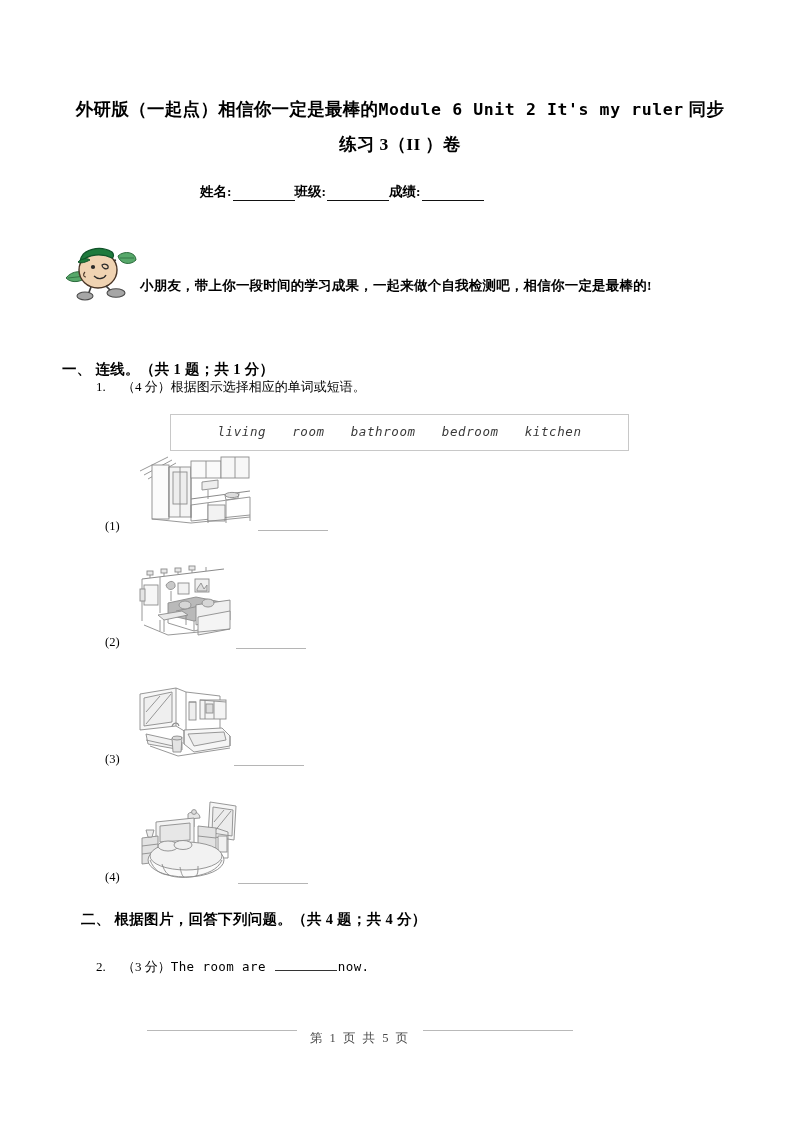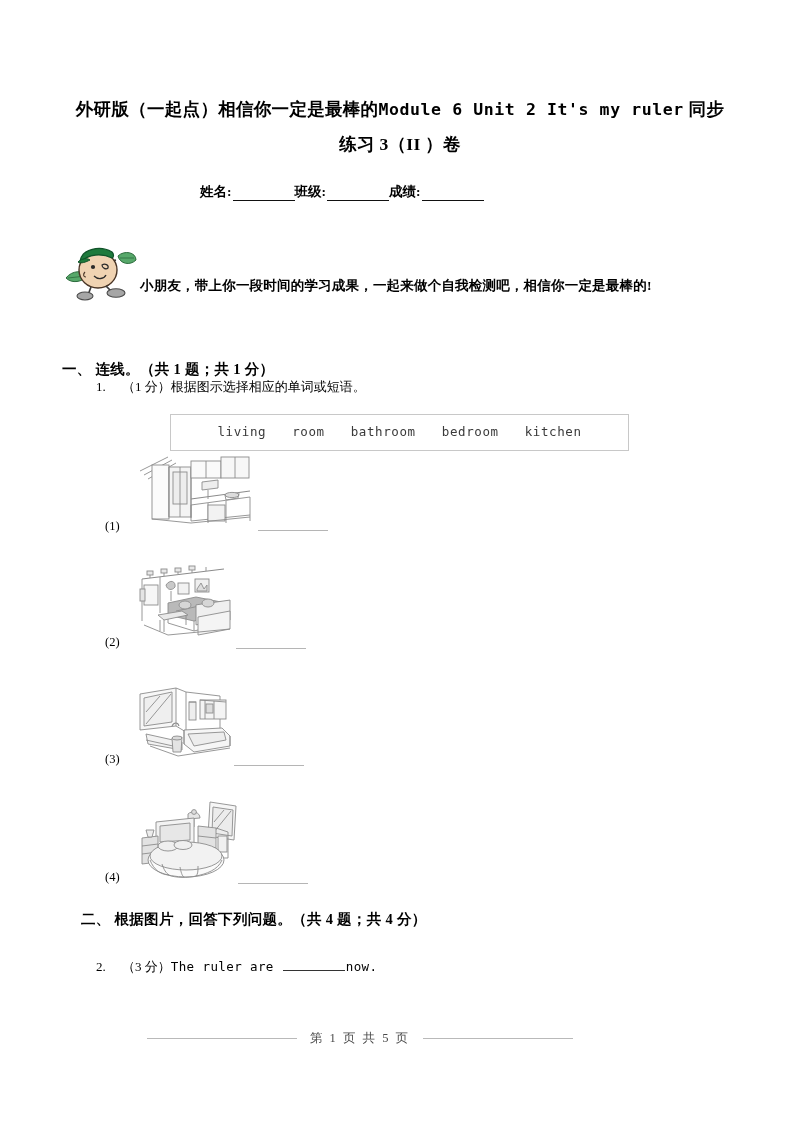--- a/index.html
+++ b/index.html
@@ -135,20 +135,21 @@
   .wordbank-inner {
     position: absolute;
     left: 0;
     top: 9px;
     width: 100%;
     text-align: center;
     font-family: "DejaVu Sans Mono", "Liberation Mono", monospace;
     font-size: 12.5px;
     color: #3a3a3a;
     letter-spacing: 0.6px;
+    font-style: italic;
   }
   .wordbank-inner span { margin: 0 13px; }
 
   
   .match-item {
     position: absolute;
     left: 96px;
     width: 560px;
   }
   #m1 { top: 455px; height: 88px; }
@@ -183,21 +184,20 @@
   #m3 .answer-rule { left: 138px; top: 82px; }
   #m4 .answer-rule { left: 142px; top: 82px; }
 
   
   .footer {
     position: absolute;
     left: 0;
     top: 1030px;
     width: 720px;
     display: flex;
-    align-items: center;
     justify-content: center;
   }
   .footer .frule {
     width: 150px;
     height: 1px;
     background: #b9b9b9;
   }
   .footer .ftext {
     margin: 0 13px;
     font-size: 12.5px;
@@ -258,21 +258,21 @@
       <ellipse cx="23" cy="56" rx="8" ry="4" fill="#a6a6a6" stroke="#4a4a4a" stroke-width="1.1"></ellipse>
       <ellipse cx="54" cy="53" rx="9" ry="4.3" fill="#a6a6a6" stroke="#4a4a4a" stroke-width="1.1"></ellipse>
     </svg>
   </span>
   <span class="banner-text">小朋友，带上你一段时间的学习成果，一起来做个自我检测吧，相信你一定是最棒的!</span>
 </div>
 
 <div class="section-head" id="sec1">一、 连线。（共 1 题；共 1 分）</div>
 
 <div class="question" id="q1">
-  <span class="q-num">1.</span><span>（1 分）根据图示选择相应的单词或短语。</span>
+  <span class="q-num">1.</span><span>（4 分）根据图示选择相应的单词或短语。</span>
 </div>
 
 <div class="wordbank">
   <div class="wordbank-inner">
     <span>living</span><span>room</span><span>bathroom</span><span>bedroom</span><span>kitchen</span>
   </div>
 </div>
 
 <div class="match-item" id="m1">
   <span class="match-label">(1)</span>
@@ -436,20 +436,20 @@
       </g>
     </svg>
   </span>
   <span class="match-label">(4)</span>
   <span class="answer-rule"></span>
 </div>
 
 <div class="section-head" id="sec2">二、 根据图片，回答下列问题。（共 4 题；共 4 分）</div>
 
 <div class="question" id="q2">
-  <span class="q-num">2.</span><span>（3 分）</span><span class="q-mono">The ruler are </span><span class="inline-blank"></span><span class="q-mono">now.</span>
+  <span class="q-num">2.</span><span>（3 分）</span><span class="q-mono">The room are </span><span class="inline-blank"></span><span class="q-mono">now.</span>
 </div>
 
 <div class="footer">
   <span class="frule"></span>
   <span class="ftext">第 1 页 共 5 页</span>
   <span class="frule"></span>
 </div>
 
 </body></html>

